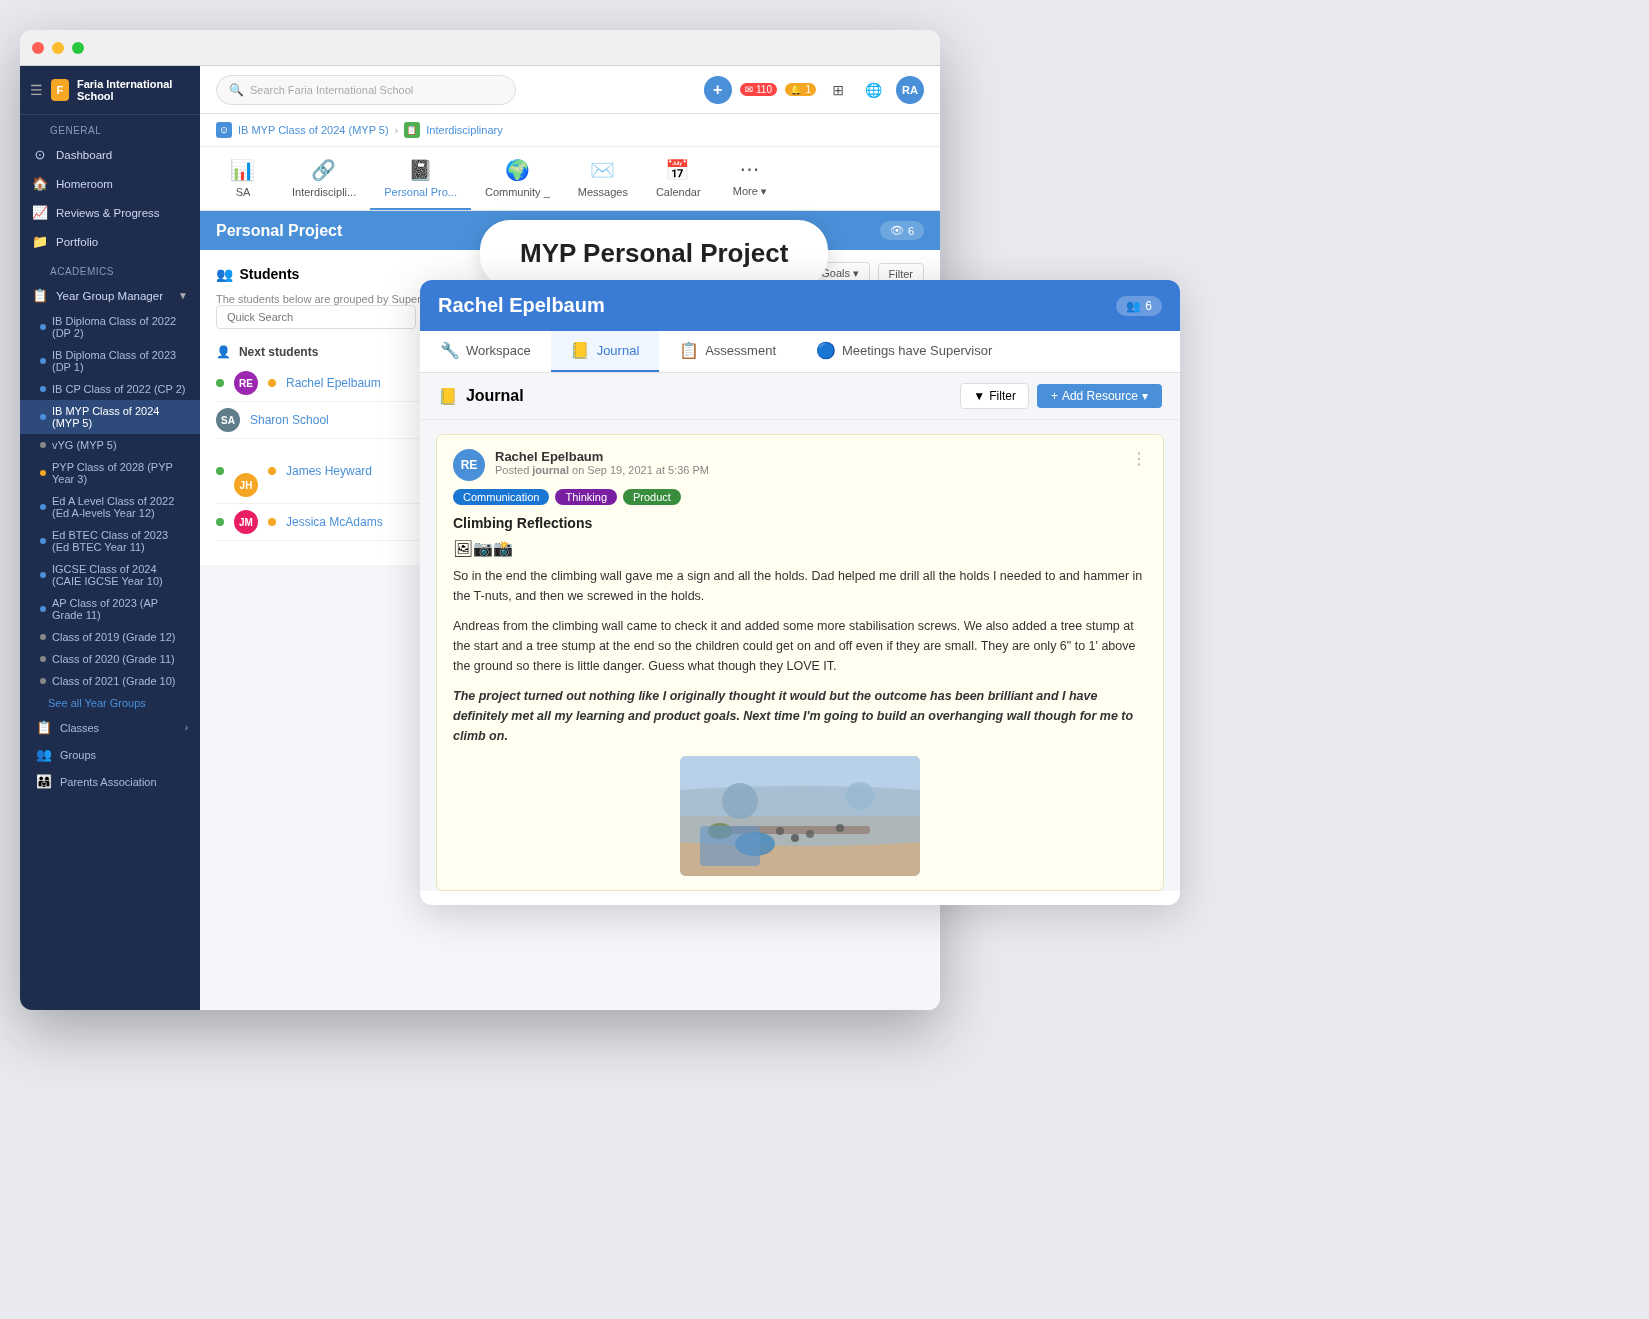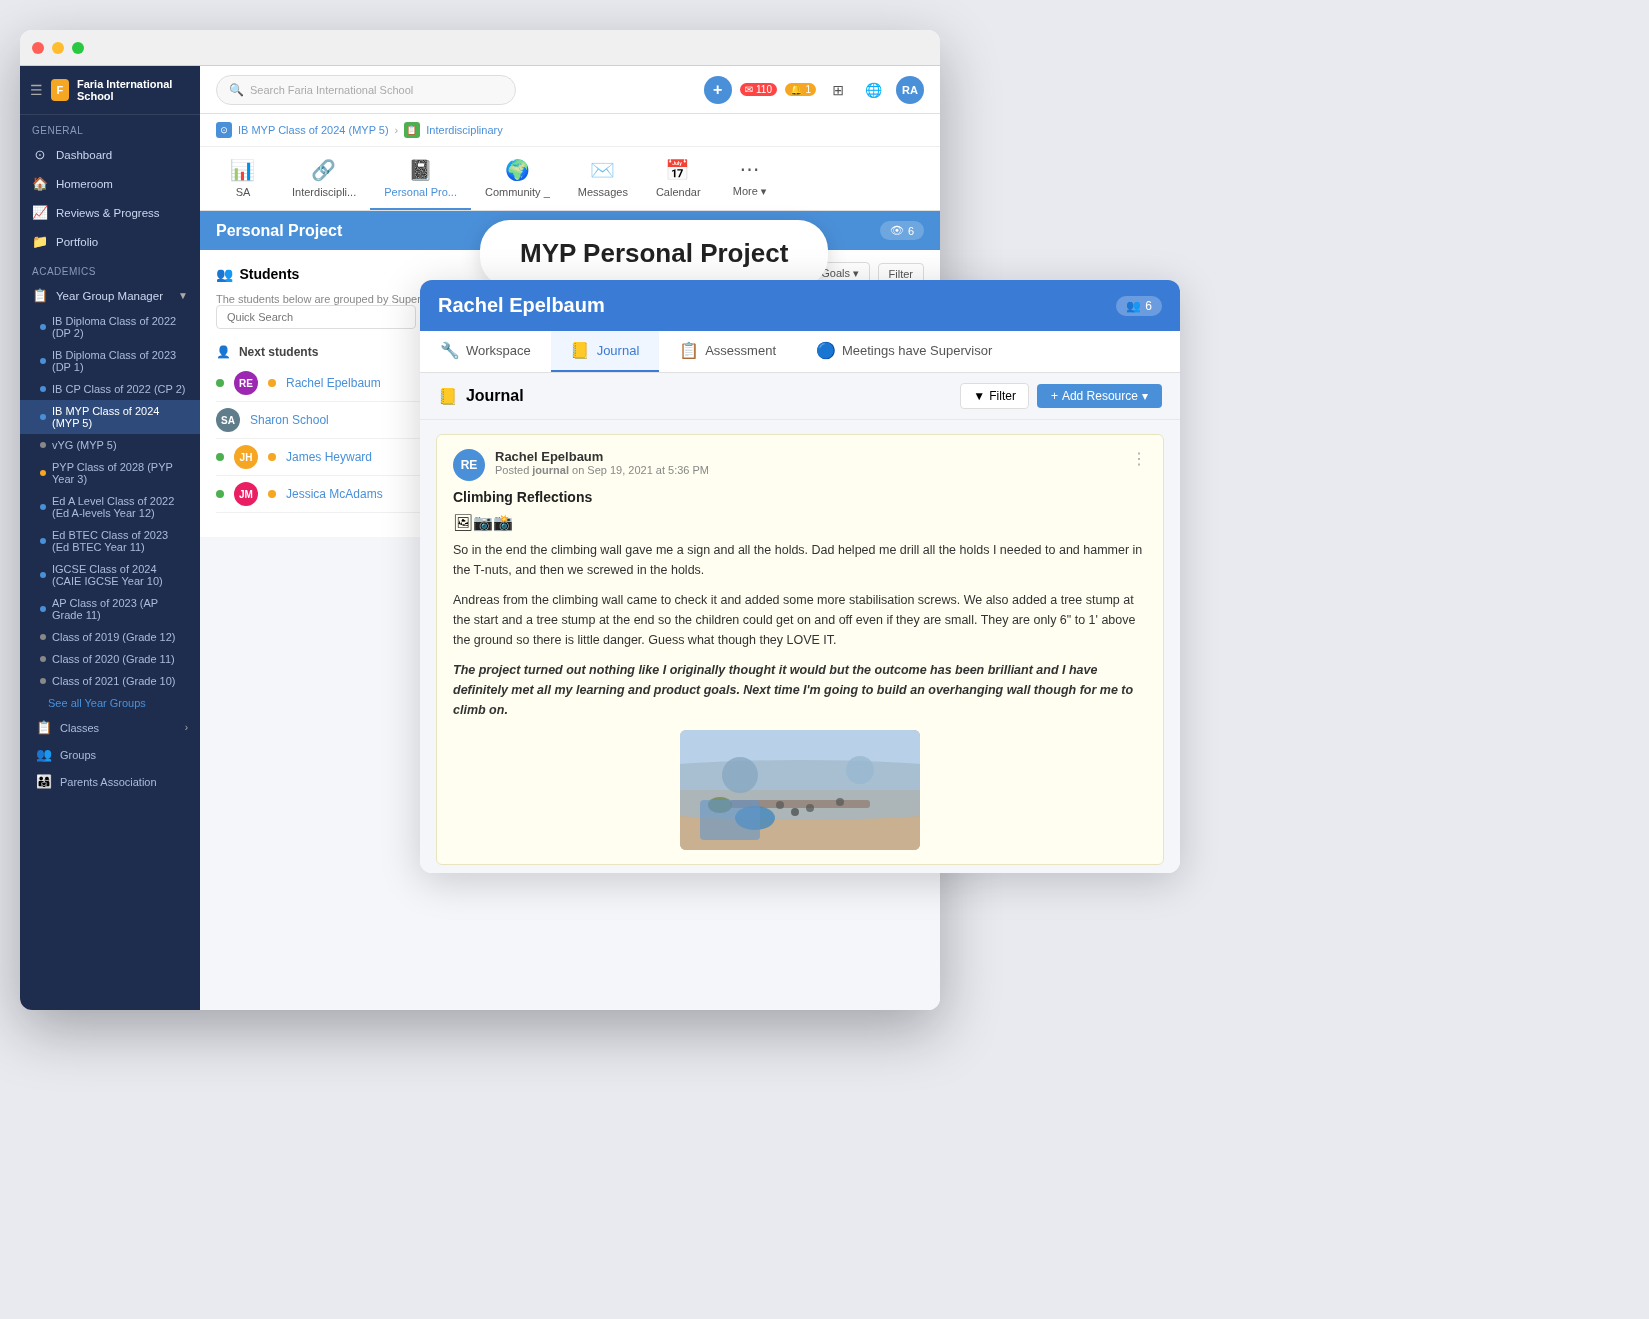--- a/index.html
+++ b/index.html
@@ -65,21 +65,21 @@
     .faria-logo {
       width: 22px; height: 22px;
       background: #f5a623;
       border-radius: 4px;
       display: flex; align-items: center; justify-content: center;
       font-weight: bold; font-size: 11px; color: #fff;
     }
     .school-name { font-size: 11px; font-weight: 600; color: #fff; }
 
     .sidebar-section-label {
-      padding: 10px 12px 4px;
+      padding: 10px 30px 4px;
       font-size: 10px;
       color: #8899bb;
       text-transform: uppercase;
       letter-spacing: 0.5px;
     }
 
     .sidebar-item {
       padding: 7px 12px;
       display: flex;
       align-items: center;
@@ -689,21 +689,21 @@
               <a class="student-name">Rachel Epelbaum</a>
             </div>
 
             <div class="student-row">
               <div class="student-avatar" style="background:#607d8b;">SA</div>
               <a class="student-name">Sharon School</a>
             </div>
 
             <div class="student-row">
               <div class="status-dot" style="background:#4caf50;"></div>
-              <div class="student-avatar" style="background:#f5a623;">JH</div>
+              <div class="student-avatar" style="background:#f5a623;margin-top:28px;">JH</div>
               <div class="status-dot" style="background:#f5a623;"></div>
               <a class="student-name">James Heyward</a>
             </div>
 
             <div class="student-row">
               <div class="status-dot" style="background:#4caf50;"></div>
               <div class="student-avatar" style="background:#e91e63;">JM</div>
               <div class="status-dot" style="background:#f5a623;"></div>
               <a class="student-name">Jessica McAdams</a>
             </div>
@@ -793,20 +793,25 @@
             <div class="post-timestamp">
               <span>Posted</span>
               <strong>journal</strong>
               <span>on Sep 19, 2021 at 5:36 PM</span>
             </div>
           </div>
         </div>
         <span class="post-menu">⋮</span>
       </div>
 
+      <div class="post-tags">
+        <span class="tag tag-communication">Communication</span>
+        <span class="tag tag-thinking">Thinking</span>
+        <span class="tag tag-product">Product</span>
+      </div>
 
       <div class="post-title">Climbing Reflections</div>
       <div class="post-icons">🖼📷📸</div>
 
       <div class="post-text">So in the end the climbing wall gave me a sign and all the holds. Dad helped me drill all the holds I needed to and hammer in the T-nuts, and then we screwed in the holds.</div>
       <div class="post-text">Andreas from the climbing wall came to check it and added some more stabilisation screws. We also added a tree stump at the start and a tree stump at the end so the children could get on and off even if they are small. They are only 6" to 1' above the ground so there is little danger. Guess what though they LOVE IT.</div>
       <div class="post-text-bold">The project turned out nothing like I originally thought it would but the outcome has been brilliant and I have definitely met all my learning and product goals. Next time I'm going to build an overhanging wall though for me to climb on.</div>
 
       <div class="post-image">
         <svg width="240" height="120" viewBox="0 0 240 120">

